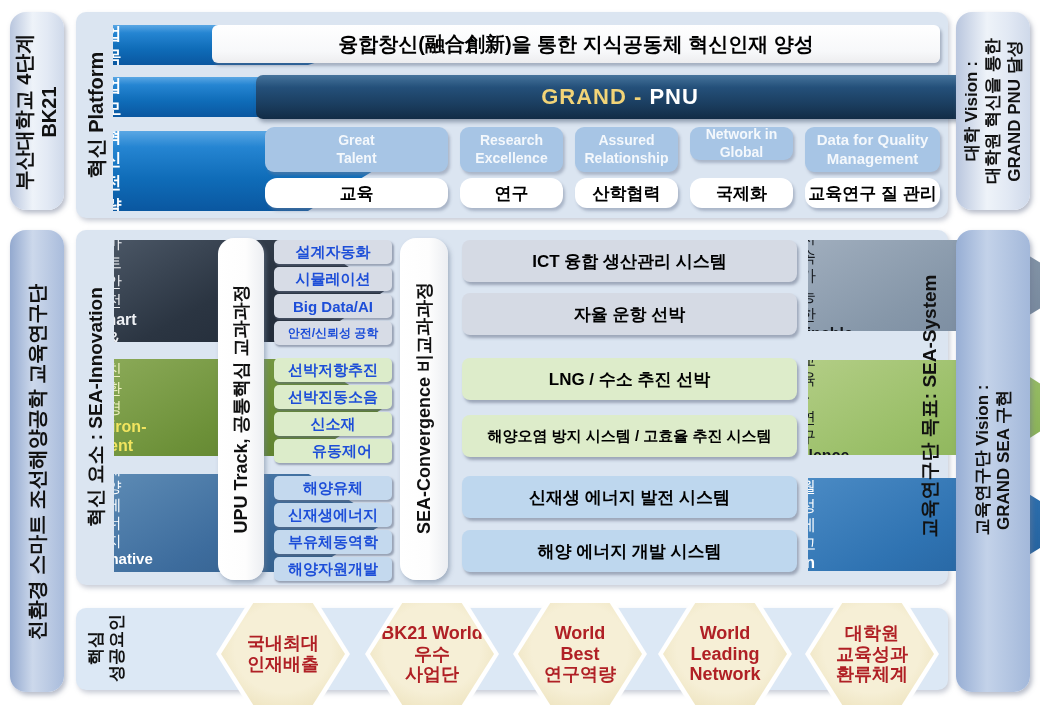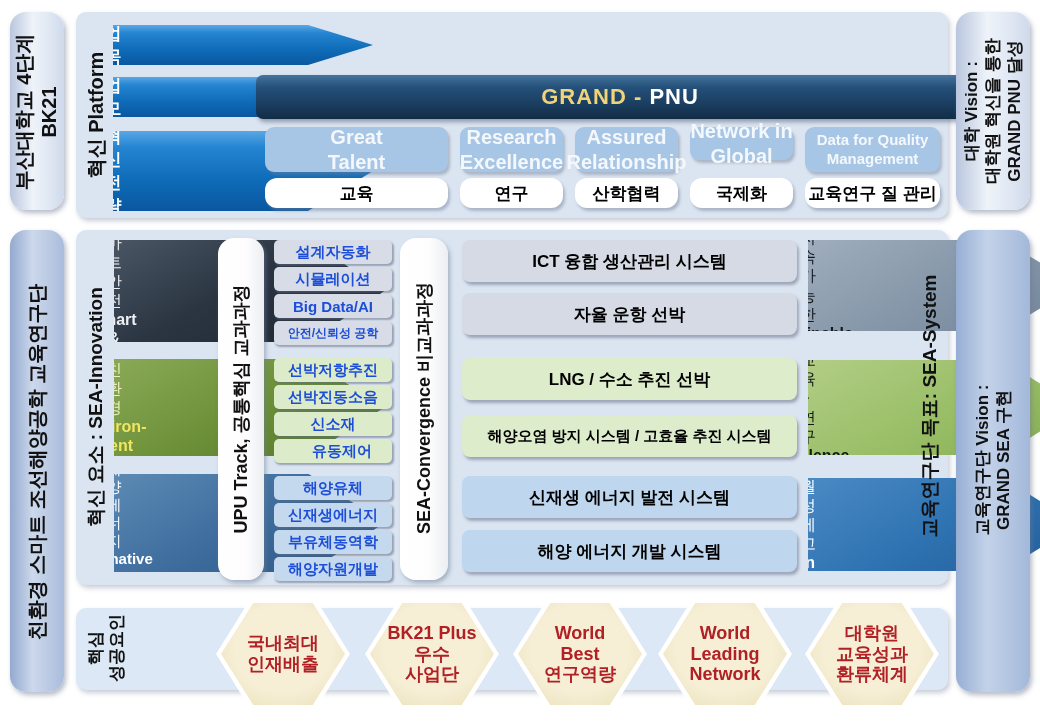--- a/index.html
+++ b/index.html
@@ -47,21 +47,21 @@
              border-radius:6px; box-shadow:2px 3px 3px rgba(100,110,135,.45);
              display:flex; align-items:center; justify-content:center;
              font-weight:bold; font-size:20px; color:#000; }
   .grandbar { position:absolute; background:linear-gradient(180deg,#46749c 0%,#24507a 28%,#1a3c5d 70%,#122c46 100%);
               border-radius:7px; box-shadow:2px 3px 4px rgba(70,85,110,.5);
               display:flex; align-items:center; justify-content:center;
               font-weight:bold; font-size:22px; letter-spacing:1px;margin-left:44px; }
   .grandbar .gold { color:#f2d478; } .grandbar .white { color:#fff; }
   .strat { position:absolute; background:#a7c5e5; border-radius:9px; box-shadow:2px 3px 3px rgba(110,125,150,.45);
            display:flex; align-items:center; justify-content:center; text-align:center;
-           color:#f4f8fc; font-weight:bold; font-size:20px; line-height:1.25; white-space:pre-line; }
+           color:#f4f8fc; font-weight:bold; font-size:14px; line-height:1.25; white-space:pre-line; }
   .wbox { position:absolute; background:#fff; border-radius:12px; box-shadow:2px 3px 3px rgba(110,125,150,.45);
           display:flex; align-items:center; justify-content:center;
           font-weight:bold; font-size:17px; color:#000; }
 
   
   .pillar { position:absolute; background:linear-gradient(90deg,#ffffff 0%,#fdfdfd 60%,#eceef2 100%);
             border-radius:16px; box-shadow:2px 3px 4px rgba(110,125,150,.5); }
 
   
   .sb { position:absolute; left:274px; width:118px; height:24px; border-radius:5px;
@@ -93,20 +93,21 @@
   <div class="vbar bar-light" style="left:10px;top:12px;width:54px;height:198px;"></div>
   <div class="vtext" style="left:-63px;top:97px;width:200px;height:30px;font-size:20px;">부산대학교 4단계 BK21</div>
 
   <div class="section" style="left:76px;top:12px;width:872px;height:206px;"></div>
   <div class="vtext" style="left:-4px;top:100px;width:200px;height:30px;font-size:20px;">혁신 Platform</div>
 
   <div class="larrow" style="left:113px;top:25px;width:95px;height:40px;">사업목표</div>
   <div class="larrow" style="left:113px;top:77px;width:95px;height:40px;">사업모델</div>
   <div class="larrow" style="left:113px;top:131px;width:97px;height:80px;">혁신전략</div>
 
+  <div class="goalbox" style="left:212px;top:25px;width:728px;height:38px;">융합창신(融合創新)을 통한 지식공동체 혁신인재 양성</div>
 
   <div class="grandbar" style="left:212px;top:75px;width:728px;height:44px;">
     <span class="gold">GRAND</span>
       <span class="gold" style="white-space:pre;"> - </span>
       <span class="white">PNU</span>
   </div>
 
   <div class="strat" style="left:265px;top:127px;width:183px;height:45px;">Great
 Talent</div>
   <div class="strat" style="left:460px;top:127px;width:103px;height:45px;">Research
@@ -200,21 +201,21 @@
 
   <div class="section" style="left:76px;top:608px;width:872px;height:82px;background:#dce8f5;"></div>
   <div class="vtext" style="left:46px;top:624px;width:120px;height:48px;font-size:17px;">핵심
 성공요인</div>
 
   <div class="hex" style="left:216px;">
     <div class="hex-in">국내최대
 인재배출</div>
   </div>
   <div class="hex" style="left:365px;">
-    <div class="hex-in">BK21 Plus
+    <div class="hex-in">BK21 World
 우수
 사업단</div>
   </div>
   <div class="hex" style="left:513px;">
     <div class="hex-in">World
 Best
 연구역량</div>
   </div>
   <div class="hex" style="left:658px;">
     <div class="hex-in">World

